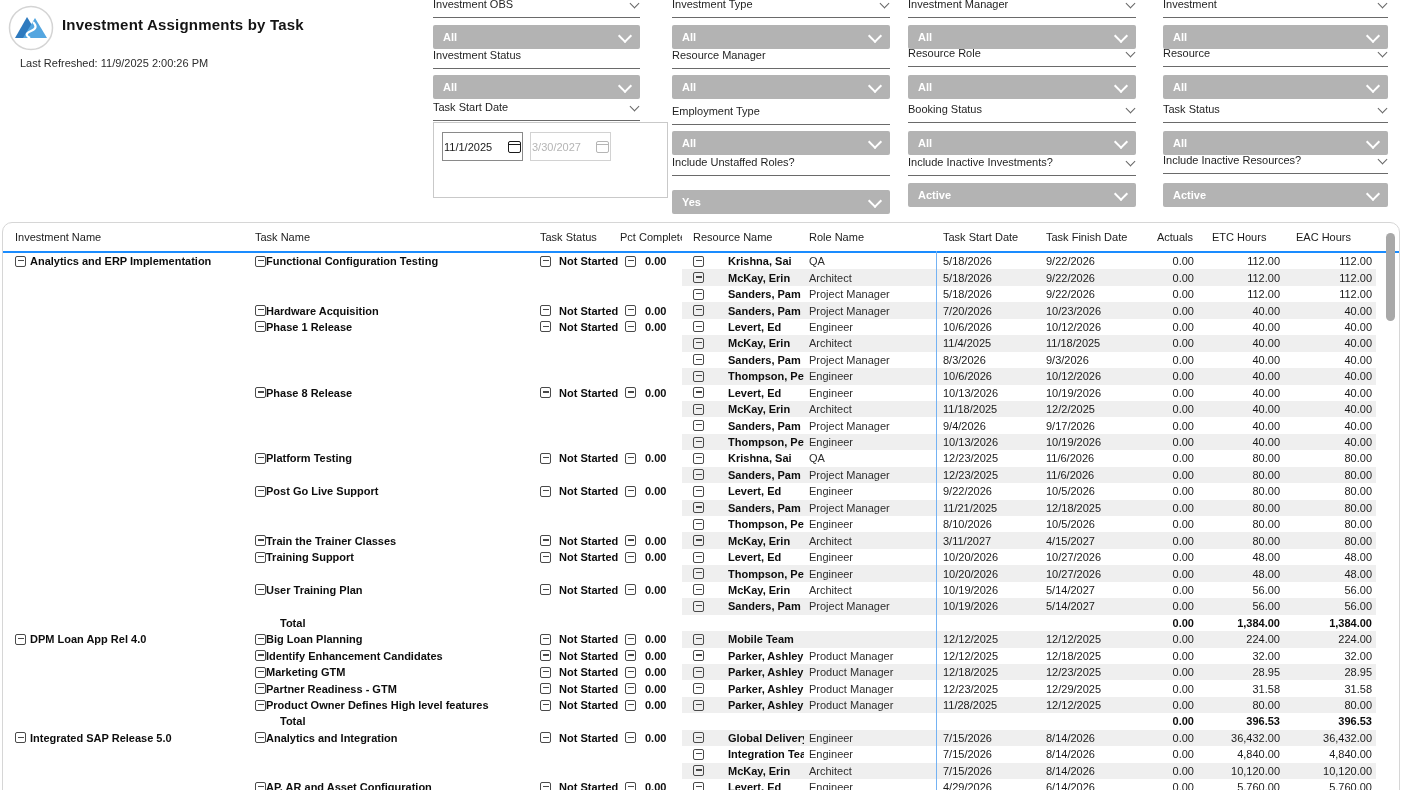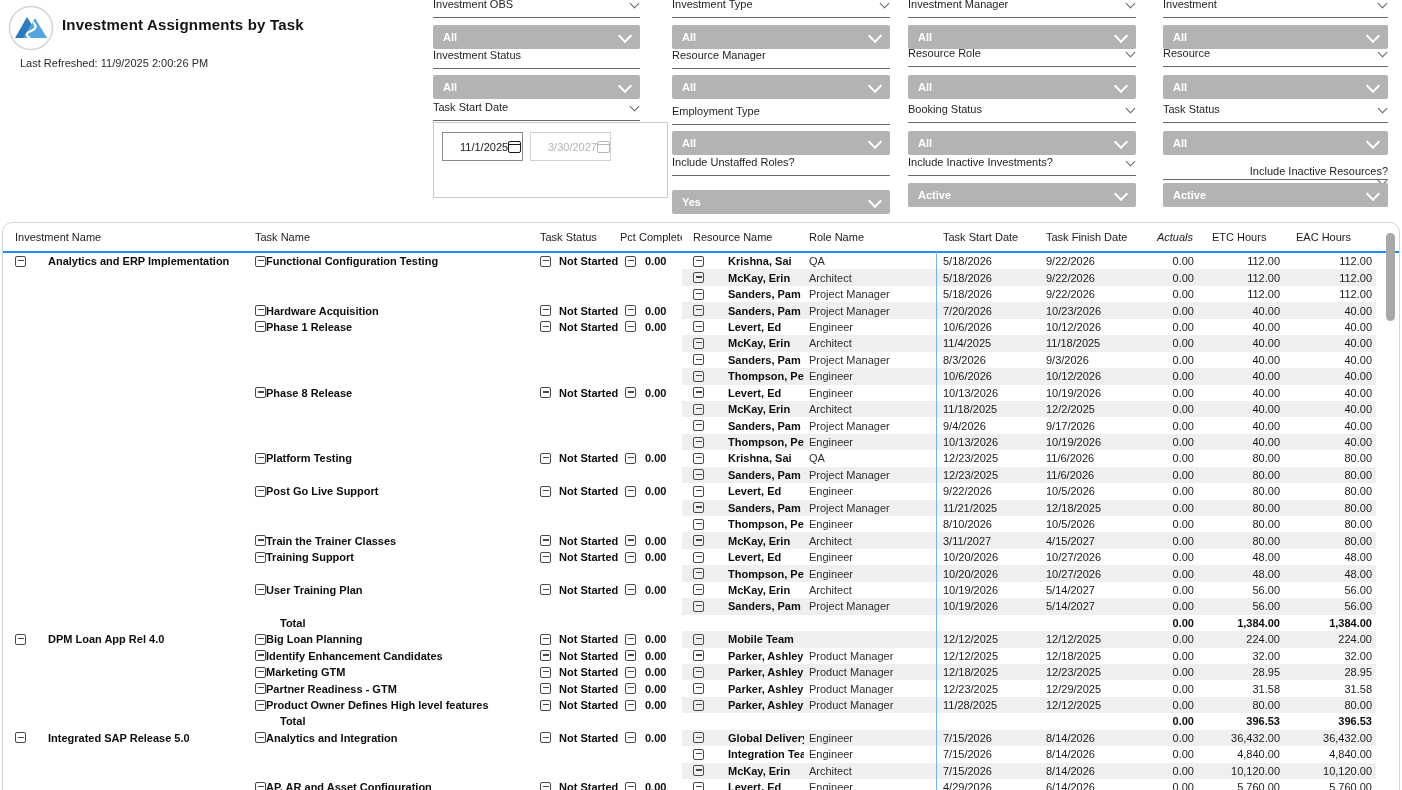--- a/index.html
+++ b/index.html
@@ -20,59 +20,59 @@
   .chev-dark{width:6px;height:6px;border-right:1.2px solid #666;border-bottom:1.2px solid #666;
              transform:rotate(45deg);margin:0 2px 3px 0;flex:none;}
   .f-dd{height:24px;background:#b3b3b3;border-radius:2px;color:#fff;font-size:11px;font-weight:bold;
         display:flex;align-items:center;justify-content:space-between;padding:0 10px;cursor:pointer;}
   .chev-white{width:8px;height:8px;border-right:2px solid #fff;border-bottom:2px solid #fff;
               transform:rotate(45deg);margin-bottom:3px;flex:none;}
 
   .datebox{position:absolute;border:1px solid #c9c9c9;height:76px;box-sizing:border-box;background:#fff;}
   .date-input{position:absolute;top:9px;height:29px;width:81px;box-sizing:border-box;
               border:1px solid #8a8a8a;display:flex;align-items:center;justify-content:space-between;
-              padding:0 17px;font-size:11px;color:#1a1a1a;background:#fff;}
+              padding:0 1px;font-size:11px;color:#1a1a1a;background:#fff;}
   .date-input.disabled{border-color:#d2d2d2;color:#b5b5b5;}
   .cal{width:11px;height:10px;border:1px solid currentColor;border-radius:2px;position:relative;flex:none;}
   .cal::before{content:'';position:absolute;left:0;right:0;top:2px;height:1px;background:currentColor;}
 
   
   .card{position:absolute;left:2px;top:222px;width:1398px;height:585px;background:#fff;
         border:1px solid #d6d6d6;border-radius:10px;box-sizing:border-box;overflow:hidden;}
   .grid-row{display:grid;grid-template-columns:242px 285px 88px 64px 122px 132px 104px 106px 52px 86px 92px;
             align-items:center;font-size:11px;}
   .thead{height:28px;border-bottom:2px solid #1a8cff;color:#1c1c1c;}
   .thead > div{white-space:nowrap;overflow:hidden;}
   .trow{height:16.45px;}
   .trow > div{height:100%;display:flex;align-items:center;white-space:nowrap;overflow:hidden;box-sizing:border-box;}
   .band{background:#efefef;}
   .b{font-weight:bold;color:#0d0d0d;}
   .cic{width:9px;height:9px;border:1px solid #4a4a4a;border-radius:2px;position:relative;flex:none;cursor:pointer;}
   .cic::before{content:'';position:absolute;left:1.5px;right:1.5px;top:3.2px;height:1.2px;background:#4a4a4a;}
 
-  .c-inv{padding-left:12px;gap:22px;}
+  .c-inv{padding-left:12px;gap:4px;}
   .c-task{padding-left:10px;}
   .c-status{padding-left:10px;gap:8px;}
   .c-pct{padding-left:7px;gap:9px;}
   .c-res{padding-left:11px;gap:24px;}
   .c-role{padding-left:5px;color:#2e2e2e;}
   .c-start{padding-left:7px;}
   .c-finish{padding-left:6px;}
   .num{justify-content:flex-end;padding-right:4px;}
   .indent{padding-left:25px;}
 
   .h-inv{padding-left:12px;}
   .h-task{padding-left:10px;}
   .h-status{padding-left:10px;}
   .h-pct{padding-left:2px;}
   .h-res{padding-left:11px;}
   .h-role{padding-left:5px;}
   .h-start{padding-left:7px;}
   .h-finish{padding-left:6px;}
-  .h-act{text-align:right;padding-right:5px;font-style:italic;}
+  .h-act{text-align:right;padding-right:5px;}
   .h-etc{padding-left:14px;}
   .h-eac{padding-left:12px;}
 
   .vdivider{position:absolute;left:933px;top:28px;bottom:0;width:1px;background:#74b2f3;pointer-events:none;}
   .sb-thumb{position:absolute;right:4px;top:10px;width:9px;height:88px;border-radius:5px;background:#a8a8a8;cursor:pointer;}
 </style>
 </head>
 <body>
 
 <div class="hdr">
@@ -201,21 +201,21 @@
           <span class="chev-white"></span>
         </div>
         <div class="f-item f-label" style="top: 108px;">
           <span>Task Status</span>
           <span class="chev-dark"></span>
         </div>
         <div class="f-item f-dd" style="top: 131px;">
           <span>All</span>
           <span class="chev-white"></span>
         </div>
-        <div class="f-item f-label" style="top: 165px; flex-direction: column;">
+        <div class="f-item f-label" style="top: 159px;">
           <span>Include Inactive Resources?</span>
           <span class="chev-dark"></span>
         </div>
         <div class="f-item f-dd" style="top: 183px;">
           <span>Active</span>
           <span class="chev-white"></span>
         </div>
       </div>
     </div>
 </div>

